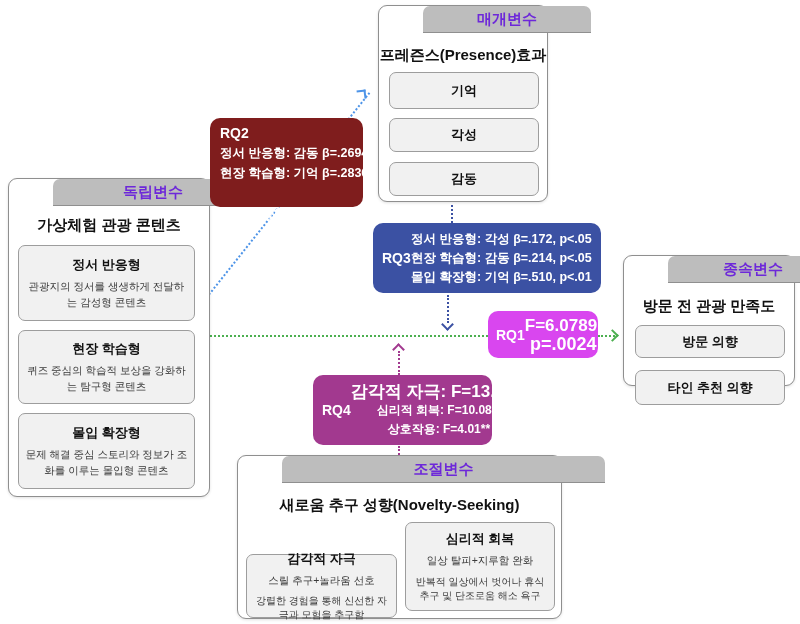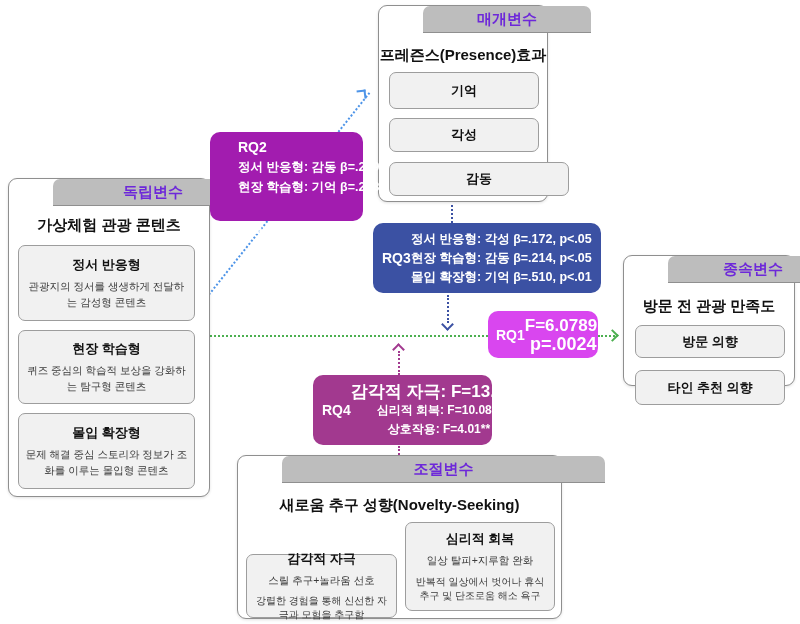--- a/index.html
+++ b/index.html
@@ -90,21 +90,21 @@
 
   <div class="vbox" style="left:378px; top:5px; width:170px; height:197px;">
     <div class="hdr">매개변수</div>
     <div class="vtitle" style="top:40px;">프레즌스(Presence)효과</div>
     <div class="sub" style="left:10px; top:66px; width:150px; height:37px;">
       <div class="st">기억</div>
     </div>
     <div class="sub" style="left:10px; top:112px; width:150px; height:34px;">
       <div class="st">각성</div>
     </div>
-    <div class="sub" style="left:10px; top:156px; width:180px; height:34px;">
+    <div class="sub" style="left:10px; top:156px; width:150px; height:34px;">
       <div class="st">감동</div>
     </div>
   </div>
 
   <div class="vbox" style="left:623px; top:255px; width:172px; height:131px;">
     <div class="hdr">종속변수</div>
     <div class="vtitle" style="top:41px;">방문 전 관광 만족도</div>
     <div class="sub" style="left:11px; top:69px; width:150px; height:33px;">
       <div class="st">방문 의향</div>
     </div>
@@ -121,21 +121,21 @@
       <div class="sd">스릴 추구+놀라움 선호</div>
       <div class="sd2">강렬한 경험을 통해 신선한 자극과 모험을 추구함</div>
     </div>
     <div class="sub" style="left:167px; top:66px; width:150px; height:89px;">
       <div class="st">심리적 회복</div>
       <div class="sd">일상 탈피+지루함 완화</div>
       <div class="sd2">반복적 일상에서 벗어나 휴식 추구 및 단조로움 해소 욕구</div>
     </div>
   </div>
 
-  <div class="rqbox" style="left:210px; top:132px; width:153px; height:89px; background:#a21caf; padding:5px 28px; display:block;">
+  <div class="rqbox" style="left:210px; top:118px; width:153px; height:89px; background:#7f1d1d; padding:5px 10px; display:block;">
     <div class="rqlabel" style="line-height:20px;">RQ2</div>
     <div class="rqline" style="text-align:left; line-height:20px;">정서 반응형: 감동 β=.2694</div>
     <div class="rqline" style="text-align:left; line-height:20px;">현장 학습형: 기억 β=.2836</div>
     <div class="rqline" style="text-align:left; line-height:20px;margin-top:21px;">몰입 확장형: 각성 β=.3437</div>
   </div>
 
   <div class="rqbox" style="left:373px; top:223px; width:228px; height:70px; background:#3B51A3; padding:6px 9px;">
     <div class="rqlabel">RQ3</div>
     <div class="rqlines">
       <div class="rqline">정서 반응형: 각성 β=.172, p&lt;.05</div>

